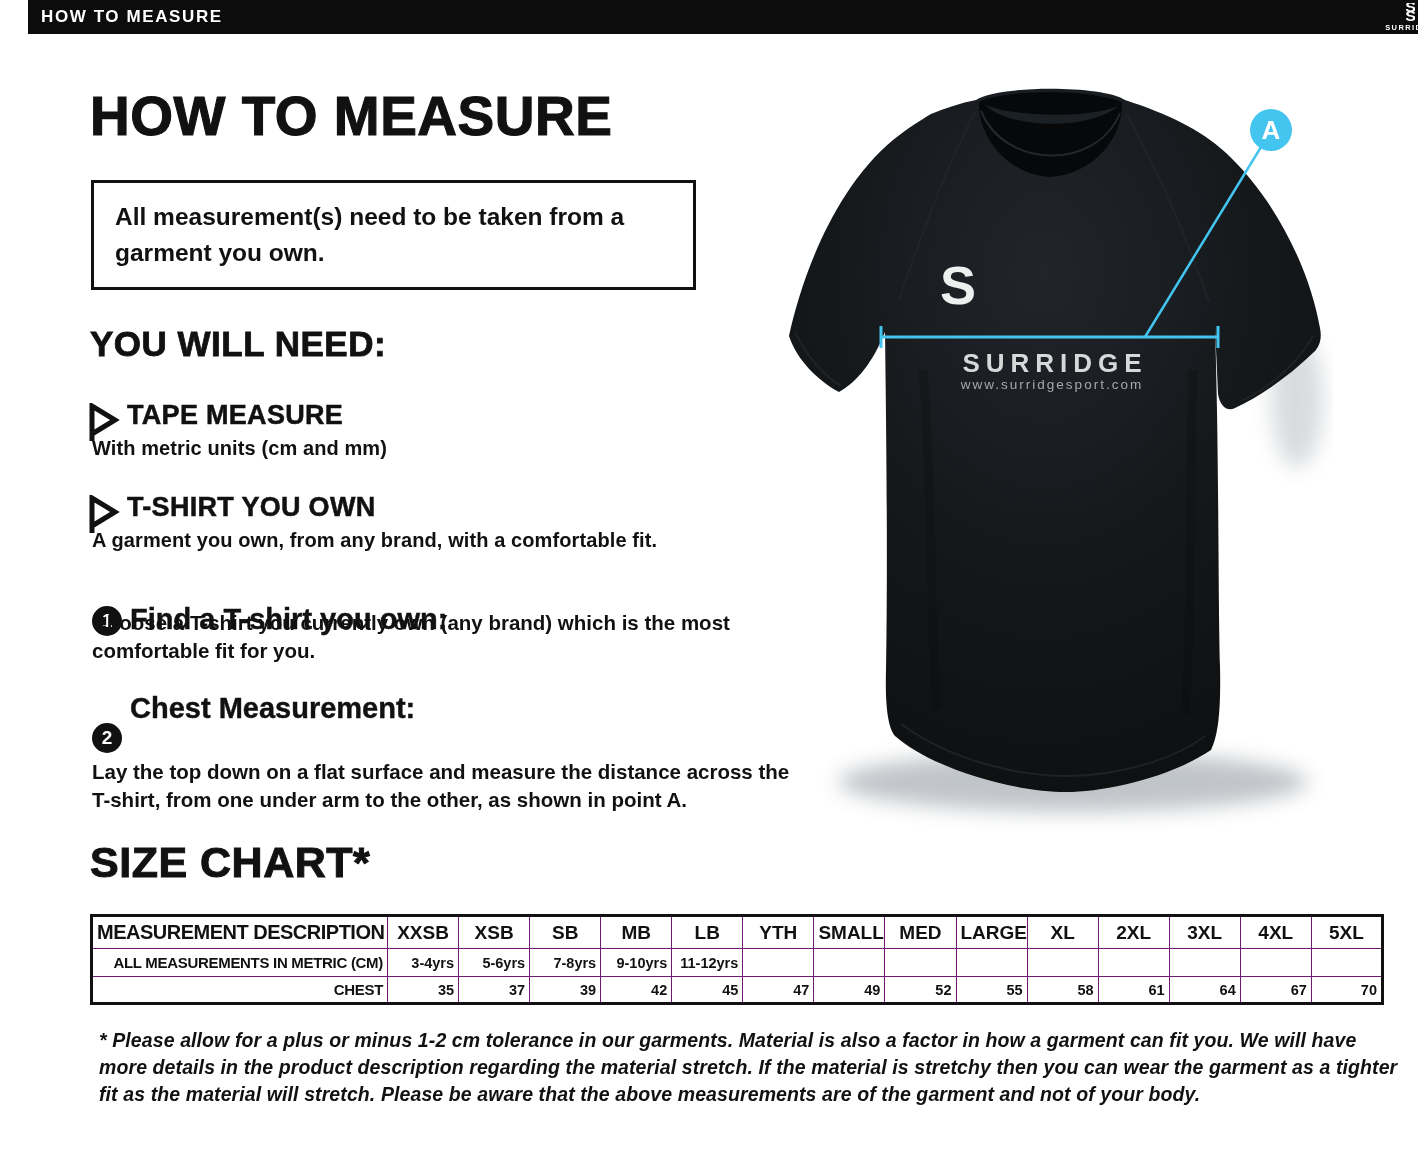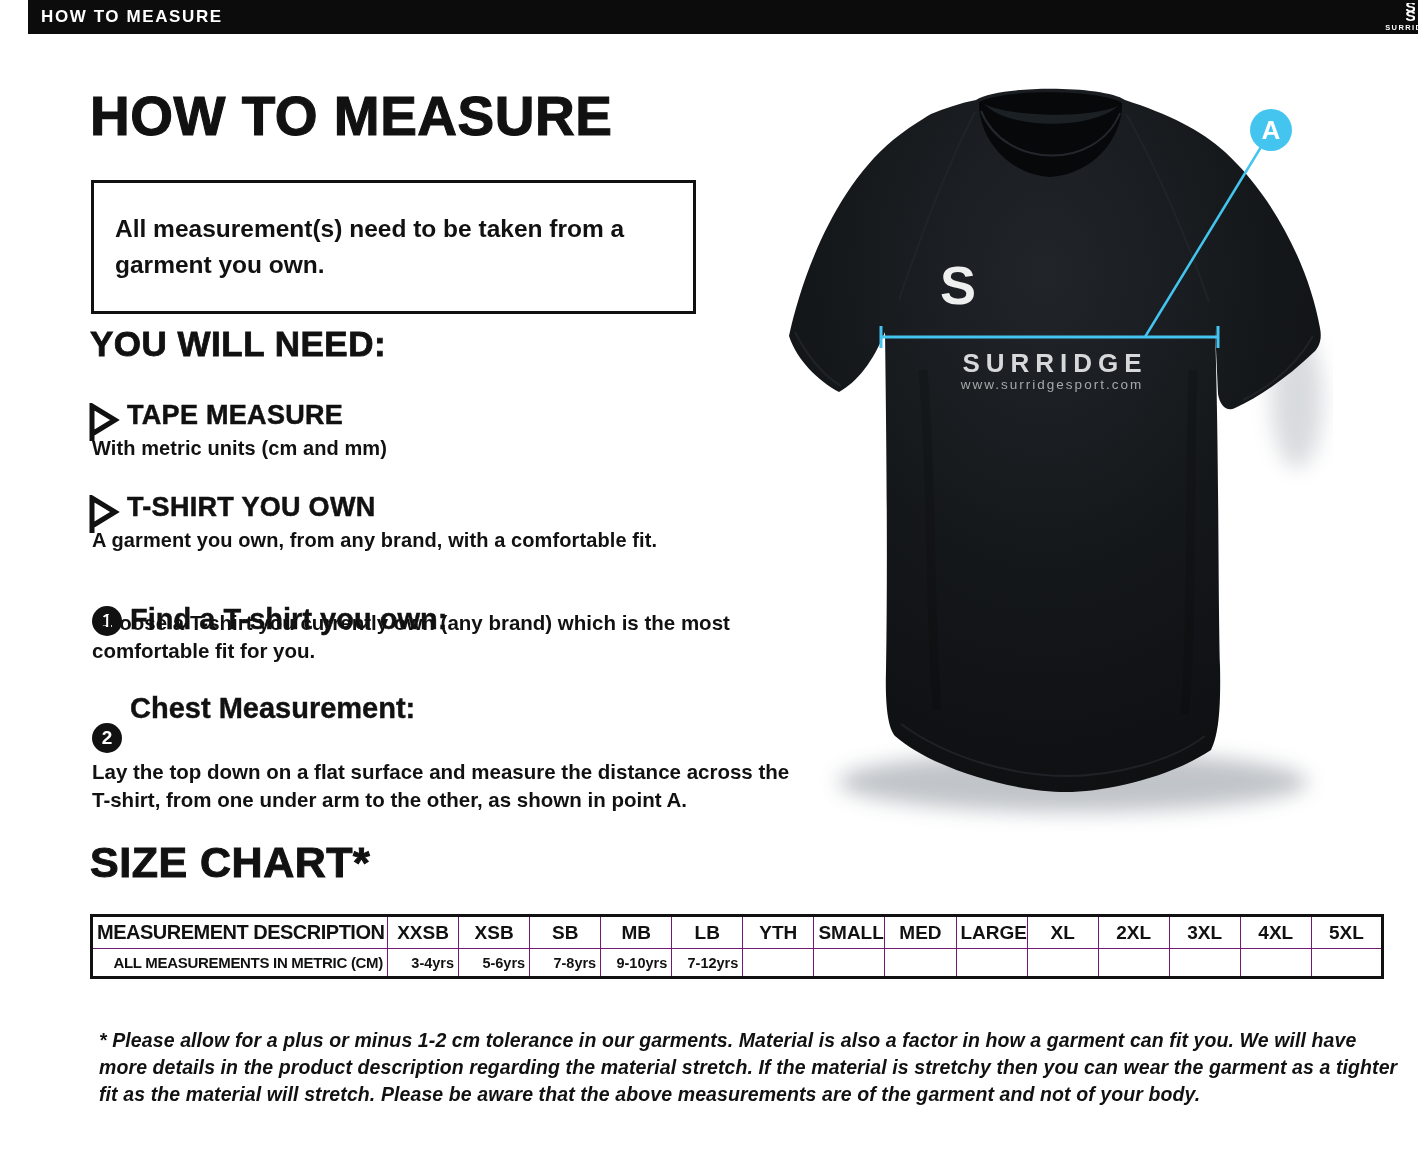--- a/index.html
+++ b/index.html
@@ -13,21 +13,21 @@
   .topbar-title{font-size:17px;font-weight:700;letter-spacing:1.6px;}
   .brand{display:flex;flex-direction:column;align-items:center;line-height:1;margin-top:1px;}
   .brand-mark{display:flex;flex-direction:column;align-items:center;height:19px;overflow:hidden;}
   .brand-mark span{font-size:14px;font-weight:700;line-height:9px;transform:scaleX(1.15);}
   .brand-name{font-size:7.5px;font-weight:700;letter-spacing:1.4px;margin-top:2px;}
 
   
   .h1{position:absolute;left:62px;top:84px;font-size:55px;font-weight:700;
       -webkit-text-stroke:1.1px #111;letter-spacing:0.5px;}
   .notice-box{position:absolute;left:63px;top:180px;width:605px;box-sizing:border-box;
-      border:3px solid #111;padding:28px 21px;font-size:24.5px;font-weight:700;line-height:36px;}
+      border:3px solid #111;padding:16px 21px;font-size:24.5px;font-weight:700;line-height:36px;}
   .ywn{position:absolute;left:62px;top:324px;font-size:35px;font-weight:700;
       -webkit-text-stroke:0.8px #111;letter-spacing:0.5px;}
 
   .need-icon{position:absolute;left:58px;width:34px;height:40px;}
   .need-title{position:absolute;left:99px;font-size:27px;font-weight:700;
       -webkit-text-stroke:0.5px #111;letter-spacing:0.3px;}
   .need-desc{position:absolute;left:64px;font-size:20px;font-weight:700;letter-spacing:0.1px;}
 
   .step-num{position:absolute;left:64px;width:30px;height:30px;border-radius:50%;background:#111;
       color:#fff;font-size:19px;font-weight:700;display:flex;align-items:center;justify-content:center;}
@@ -134,30 +134,47 @@
       <th>3XL</th>
       <th>4XL</th>
       <th>5XL</th>
     </tr>
     <tr>
       <td class="lbl">ALL MEASUREMENTS IN METRIC (CM)</td>
       <td>3-4yrs</td>
       <td>5-6yrs</td>
       <td>7-8yrs</td>
       <td>9-10yrs</td>
-      <td>7-12yrs</td>
-      <td></td>
-      <td></td>
-      <td></td>
-      <td></td>
-      <td></td>
-      <td></td>
-      <td></td>
-      <td></td>
-      <td></td>
+      <td>11-12yrs</td>
+      <td></td>
+      <td></td>
+      <td></td>
+      <td></td>
+      <td></td>
+      <td></td>
+      <td></td>
+      <td></td>
+      <td></td>
+    </tr>
+    <tr class="chest">
+      <td class="lbl">CHEST</td>
+      <td>35</td>
+      <td>37</td>
+      <td>39</td>
+      <td>42</td>
+      <td>45</td>
+      <td>47</td>
+      <td>49</td>
+      <td>52</td>
+      <td>55</td>
+      <td>58</td>
+      <td>61</td>
+      <td>64</td>
+      <td>67</td>
+      <td>70</td>
     </tr>
   </tbody>
     </table>
 
   <div class="footnote">* Please allow for a plus or minus 1-2 cm tolerance in our garments. Material is also a factor in how a garment can fit you. We will have more details in the product description regarding the material stretch.  If the material is stretchy then you can wear the garment as a tighter fit as the material will stretch.  Please be aware that the above measurements are of the garment and not of your body.</div>
 
   <svg class="shirt" viewBox="0 0 560 790">
     <defs>
       <radialGradient id="gBody" cx="48%" cy="26%" r="90%">
         <stop offset="0%" stop-color="#21252a"></stop>

